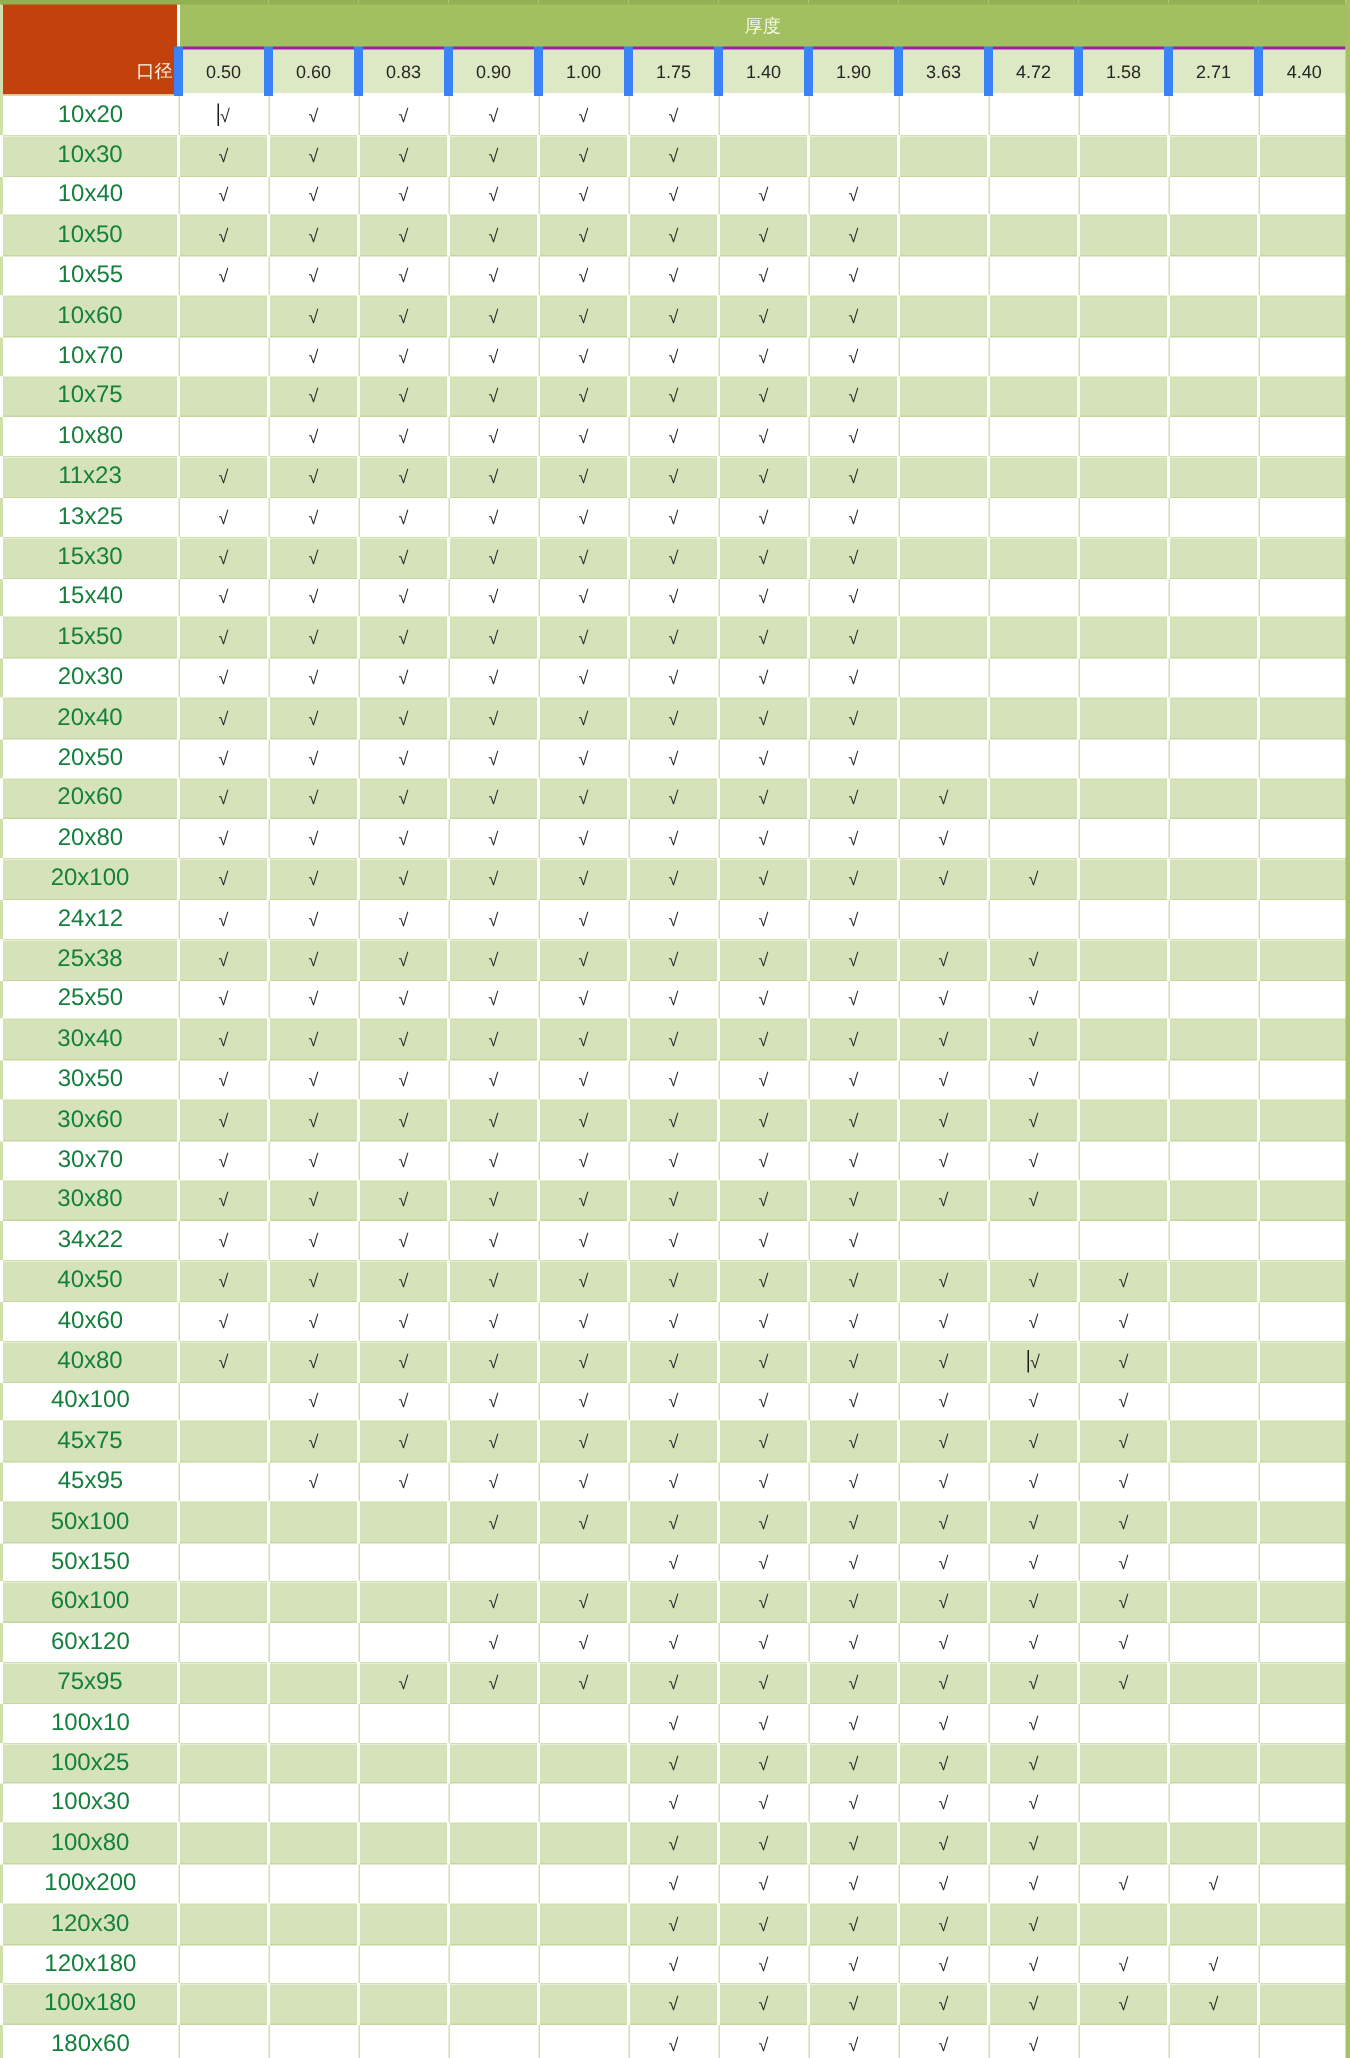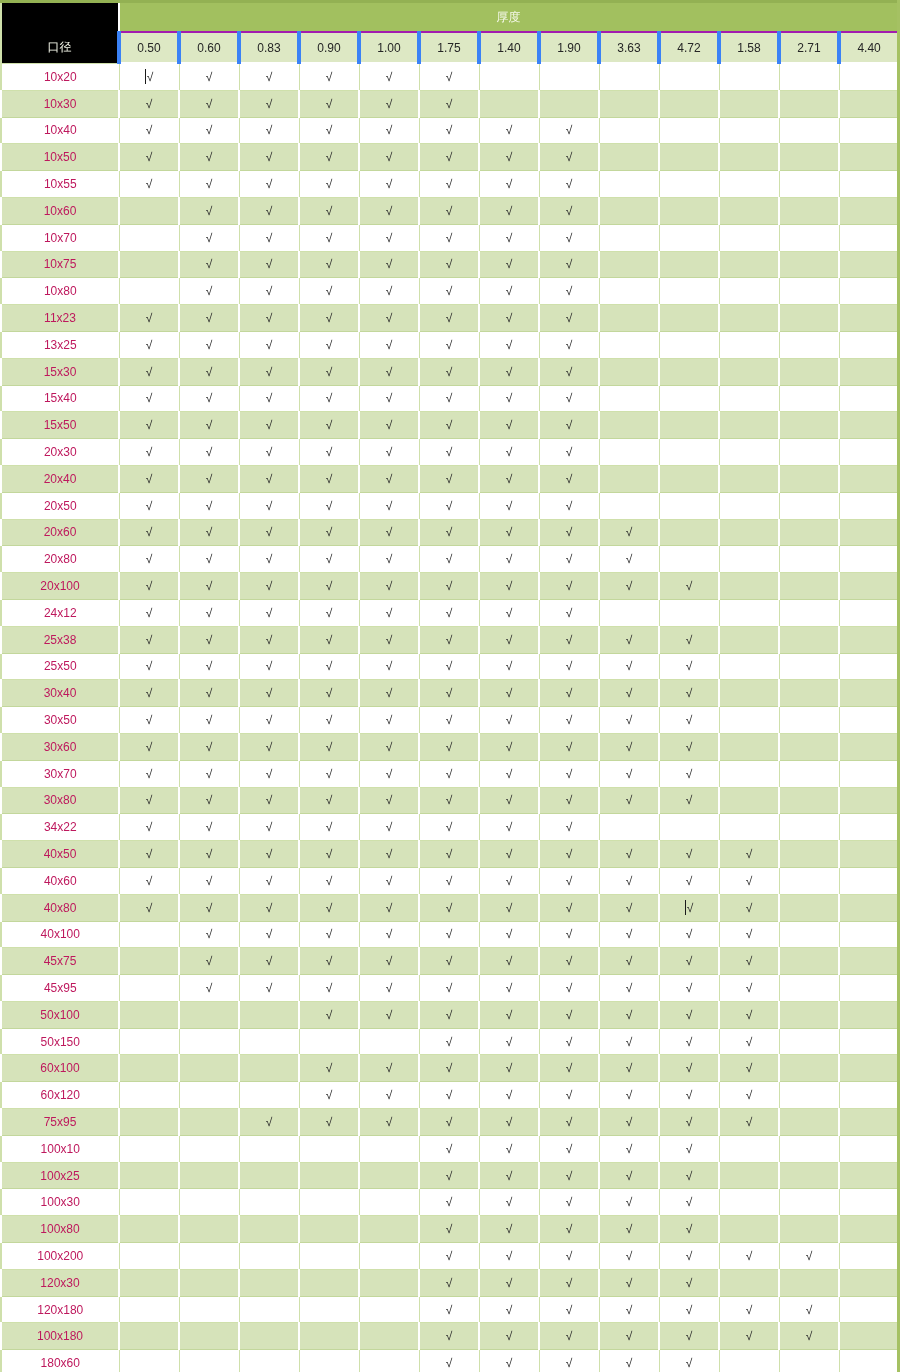--- a/index.html
+++ b/index.html
@@ -34,40 +34,40 @@
     color: #f5f8ea;
     font-size: 12px;
     font-weight: 400;
     text-align: center;
     vertical-align: middle;
     border: none;
     border-bottom: 2px solid #a21caf;
   }
   
   th.corner {
-    background: #000000;
+    background: #c2410c;
     color: #f5f8ea;
     font-size: 12px;
     font-weight: 400;
-    text-align: center;
+    text-align: right;
     vertical-align: bottom;
     padding-bottom: 7px;
     border: none;
     border-right: 2px solid #ffffff;
   }
   
   th.colhead {
     height: 27px;
     background: #dde8c4;
     color: #262626;
     font-size: 12px;
     font-weight: 400;
     text-align: center;
     vertical-align: middle;
-    border-left: 4px solid #3b82f6;
+    border-left: 6px solid #3b82f6;
     border-bottom: 2px solid #ffffff;
   }
   tbody td {
     height: 25.8px;
     text-align: center;
     vertical-align: middle;
     font-size: 12px;
     color: #2a2a2a;
     padding: 0;
     overflow: hidden;
@@ -78,22 +78,22 @@
     border: 1px solid #cfe0ab;
   }
   tr.g td {
     background: #d6e3ba;
     border-top: 1px solid #c3d79c;
     border-bottom: 1px solid #c3d79c;
     border-left: 2px solid #ffffff;
     border-right: 2px solid #ffffff;
   }
   td.rowlabel {
-    font-size: 12px;
-    color: #be185d;
+    font-size: 16px;
+    color: #15803d;
   }
   td .cursor-bar {
     display: inline-block;
     width: 1px;
     height: 15px;
     background: #1a1a1a;
     vertical-align: -3px;
     margin-right: 1px;
   }
 </style>

